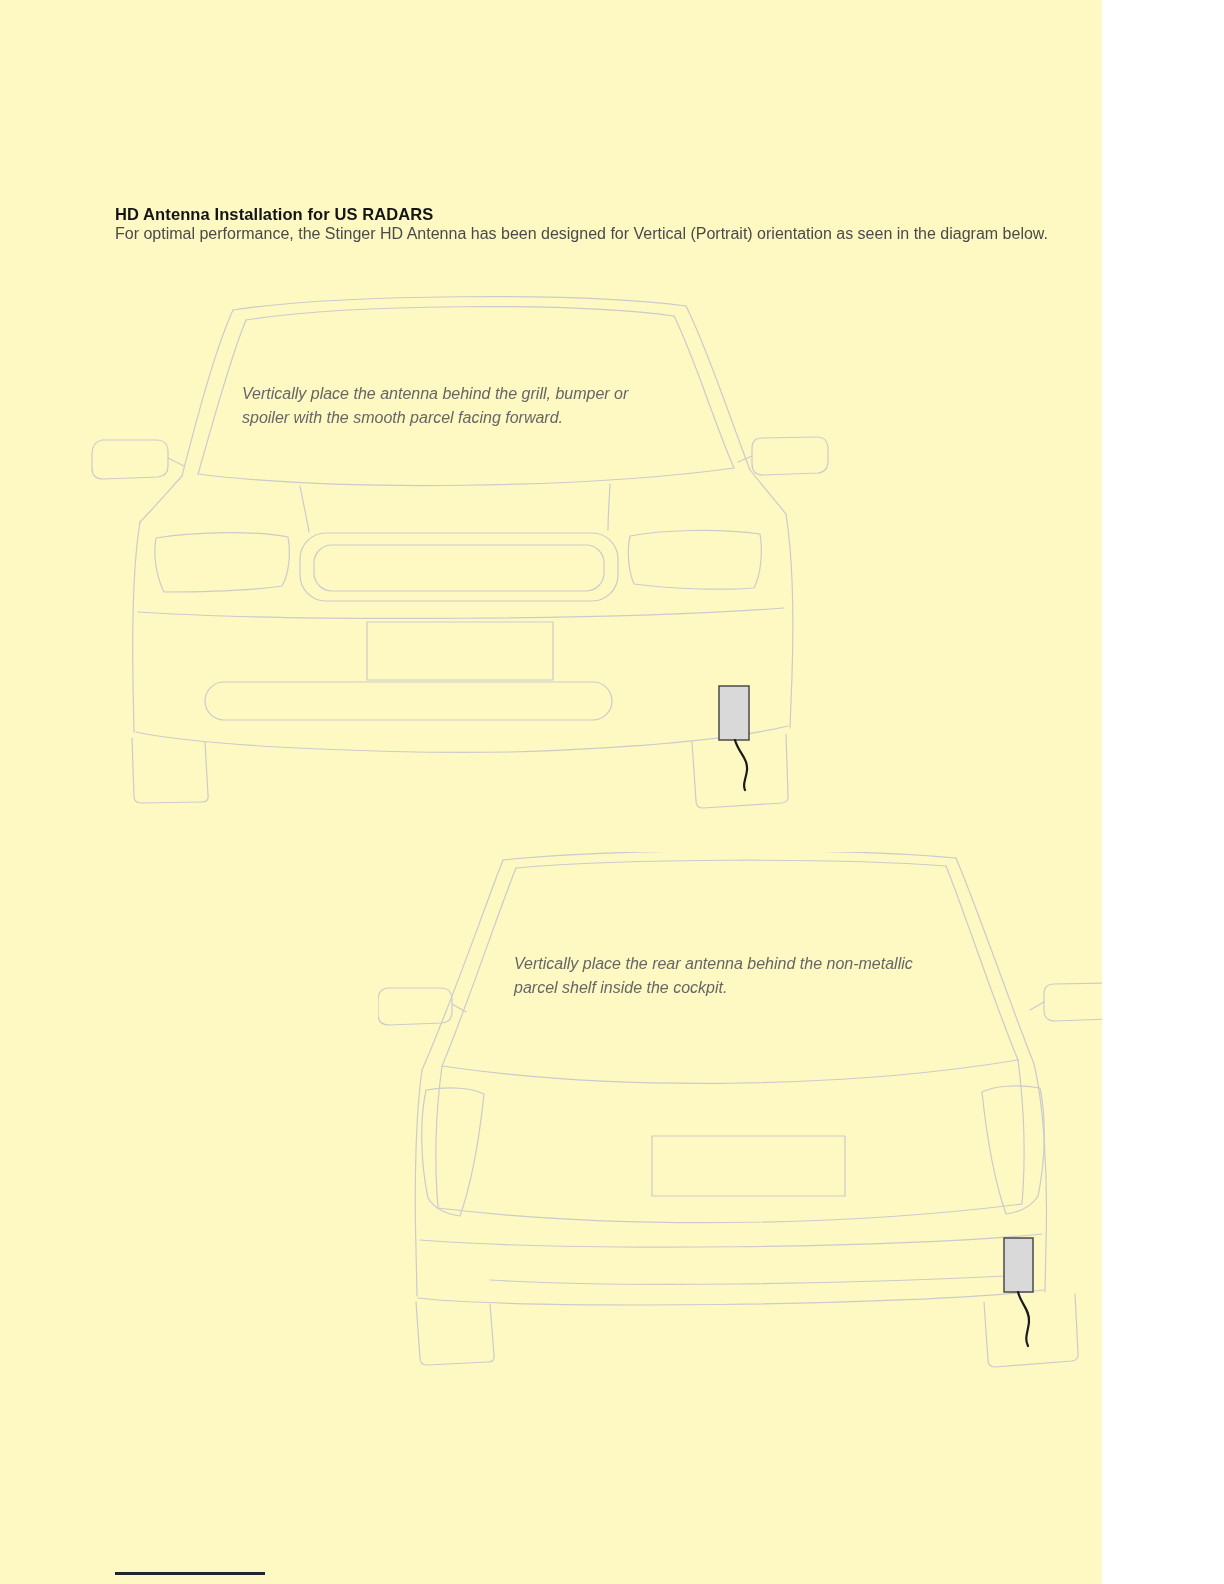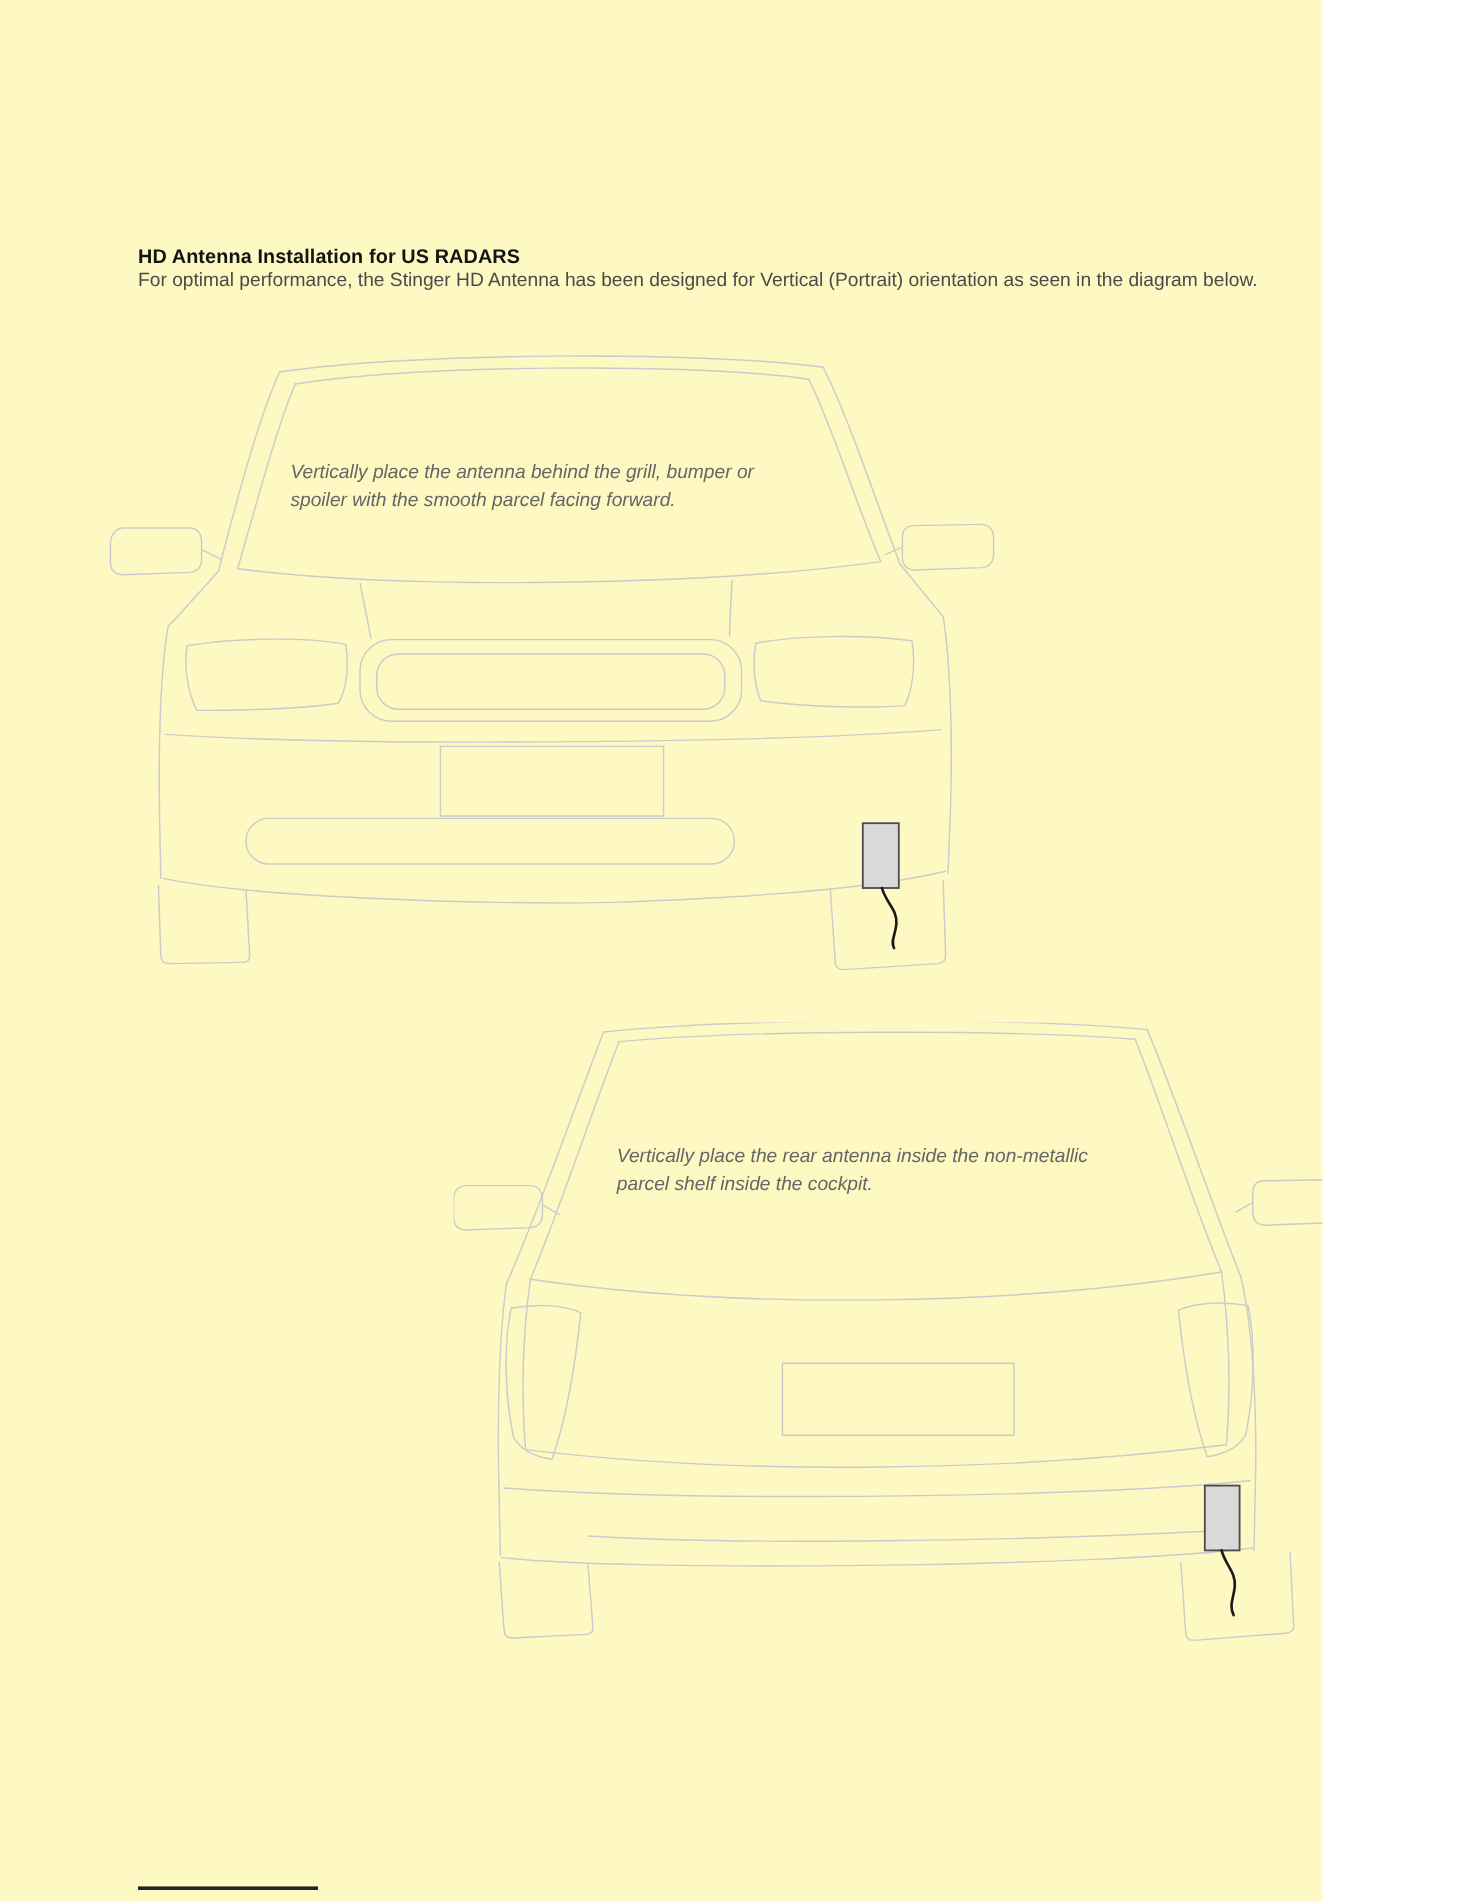--- a/index.html
+++ b/index.html
@@ -186,19 +186,19 @@
       <path d="M676,132 Q666,132 666,142 L666,158 Q666,169 677,169 L730,167 Q740,166 740,155 L740,141 Q739,131 729,131 Z"></path>
       <path d="M666,150 L652,158"></path>
     </g>
     <g>
       <rect class="antenna-rect" x="626" y="386" width="29" height="54"></rect>
       <path class="antenna-cable" d="M640,440 C643,452 652,458 651,470 C650,480 646,486 650,494"></path>
     </g>
   </svg>
 
   <div class="caption rear-cap">
-    <div>Vertically place the rear antenna inside the non-metallic</div>
+    <div>Vertically place the rear antenna behind the non-metallic</div>
     <div>parcel shelf inside the cockpit.</div>
   </div>
 
   <div class="footer-rule"></div>
 
 </div>
 
 </body></html>

